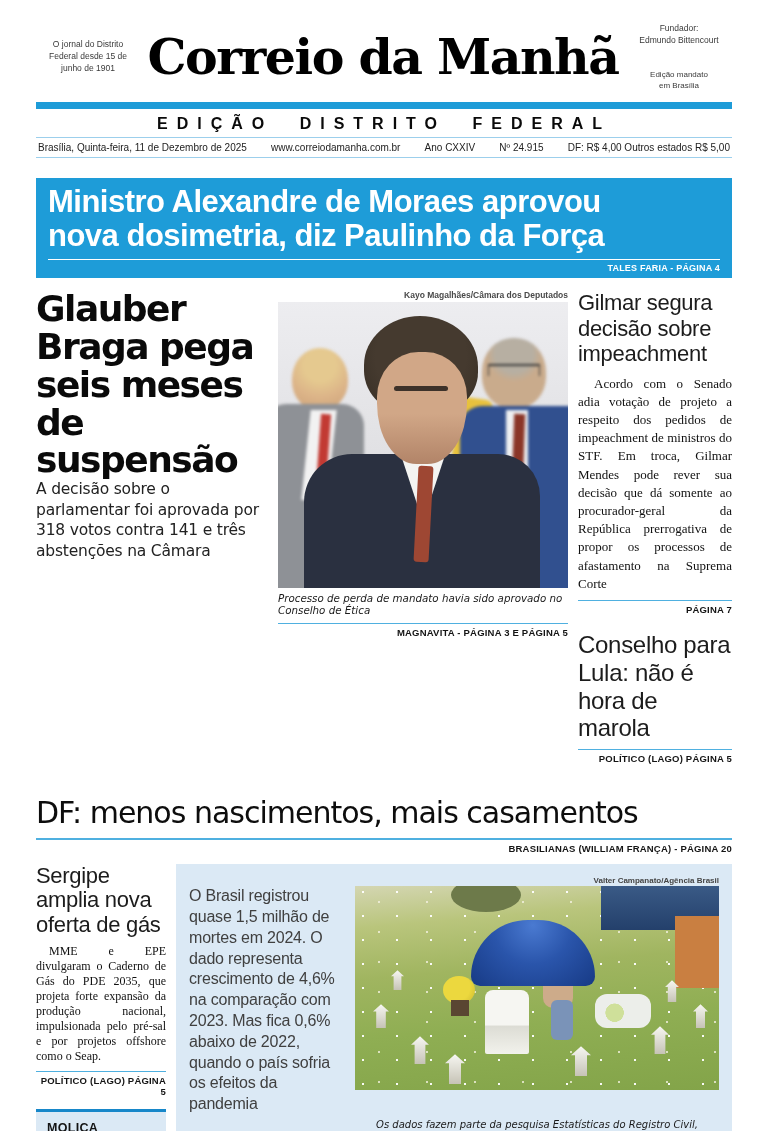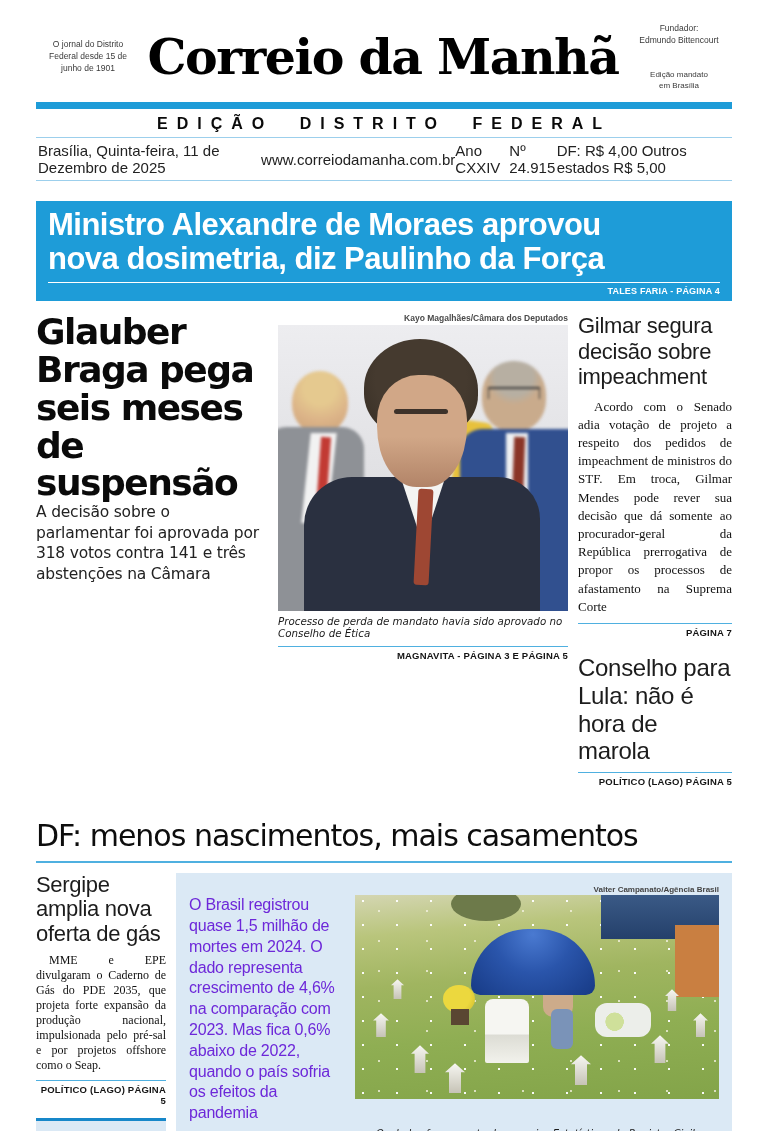--- a/index.html
+++ b/index.html
@@ -19,21 +19,21 @@
   .tagline{width:104px;font-size:8.5px;line-height:1.4;text-align:center;color:#3a3a3a;white-space:pre-line}
   .nameplate{flex:1;text-align:center;font-family:"DejaVu Serif",serif;font-weight:bold;
              font-size:49px;letter-spacing:-1.5px;color:#000;line-height:1}
   .mast-right{width:106px;text-align:center;font-size:8.5px;color:#3a3a3a;line-height:1.4;white-space:pre-line}
   .mast-right .printed{margin-top:10px;font-size:8px}
 
   .blue-bar{height:7px;background:var(--accent);margin-top:8px}
   .edition{text-align:center;font-weight:bold;font-size:16px;letter-spacing:9px;word-spacing:13px;
            padding:6px 0 4px;color:#0a0a0a}
   .rule-light{height:1px;background:var(--rule-light)}
-  .dateline{display:flex;justify-content:center;align-items:center;font-size:15px;
+  .dateline{display:flex;justify-content:space-between;align-items:center;font-size:10px;
             color:#222;padding:4px 2px}
 
   
   .banner{background:var(--accent);margin-top:20px;padding:7px 12px 3px;color:#fff}
   .banner-h{font-weight:bold;font-size:31px;line-height:1.1;letter-spacing:-0.5px}
   .banner-rule{height:1px;background:#fff;margin-top:6px}
   .banner-ref{text-align:right;font-size:9px;font-weight:bold;padding:3px 0 2px;letter-spacing:.2px}
 
   
   .main{display:grid;grid-template-columns:232px 290px 154px;column-gap:10px;margin-top:12px}
@@ -122,21 +122,21 @@
   .colbox{margin-top:12px;background:var(--box-bg);border-top:3px solid var(--rule-dark);padding:9px 11px 10px}
   .col-name{font-weight:bold;font-size:12.5px;letter-spacing:.3px;padding-bottom:4px;
             border-bottom:2px solid var(--rule-mid);color:#141414}
   .col-title{font-size:16px;line-height:1.2;margin:7px 0 6px;color:#1c1c1c;letter-spacing:-.2px}
 
   .mortes{background:var(--box-bg);padding:9px 13px 5px;border-bottom:4px solid var(--rule-dark)}
   .mortes-h{font-family:"DejaVu Sans",sans-serif;font-weight:bold;font-size:30px;
             letter-spacing:-.8px;color:#0a0a0a}
   .mortes-credit{text-align:right;font-size:8px;font-weight:bold;color:#444;margin:3px 0 1px}
   .mortes-row{display:flex;gap:8px}
-  .mortes-body{width:158px;font-size:16px;line-height:1.3;color:#6d28d9;letter-spacing:-.2px}
+  .mortes-body{width:158px;font-size:16px;line-height:1.3;color:#404040;letter-spacing:-.2px}
   .mortes-caption{font-style:italic;font-size:10px;color:#1a1a1a;margin:4px 0 0 166px;text-align:center;
                   font-family:"DejaVu Sans",sans-serif}
 </style>
 </head>
 <body>
 
 <div class="page">
 
   <div class="masthead">
     <div class="tagline">O jornal do Distrito
@@ -215,20 +215,21 @@
       <div class="ref">PÁGINA 7</div>
       <div class="h-light conselho-h">Conselho para Lula: não é hora de marola</div>
       <div class="ref-rule"></div>
       <div class="ref">POLÍTICO (LAGO) PÁGINA 5</div>
     </div>
   </div>
 
   <div class="strip">
     <div class="strip-h">DF: menos nascimentos, mais casamentos</div>
     <div class="strip-rule"></div>
+    <div class="ref">BRASILIANAS (WILLIAM FRANÇA) - PÁGINA 20</div>
   </div>
 
   <div class="bottom">
 
     <div>
       <div class="sergipe-h">Sergipe amplia nova oferta de gás</div>
       <div class="sergipe-body">MME e EPE divulgaram o Caderno de Gás do PDE 2035, que projeta forte expansão da produção nacional, impulsionada pelo pré-sal e por projetos offshore como o Seap.</div>
       <div class="ref-rule"></div>
       <div class="ref">POLÍTICO (LAGO) PÁGINA 5</div>
 

